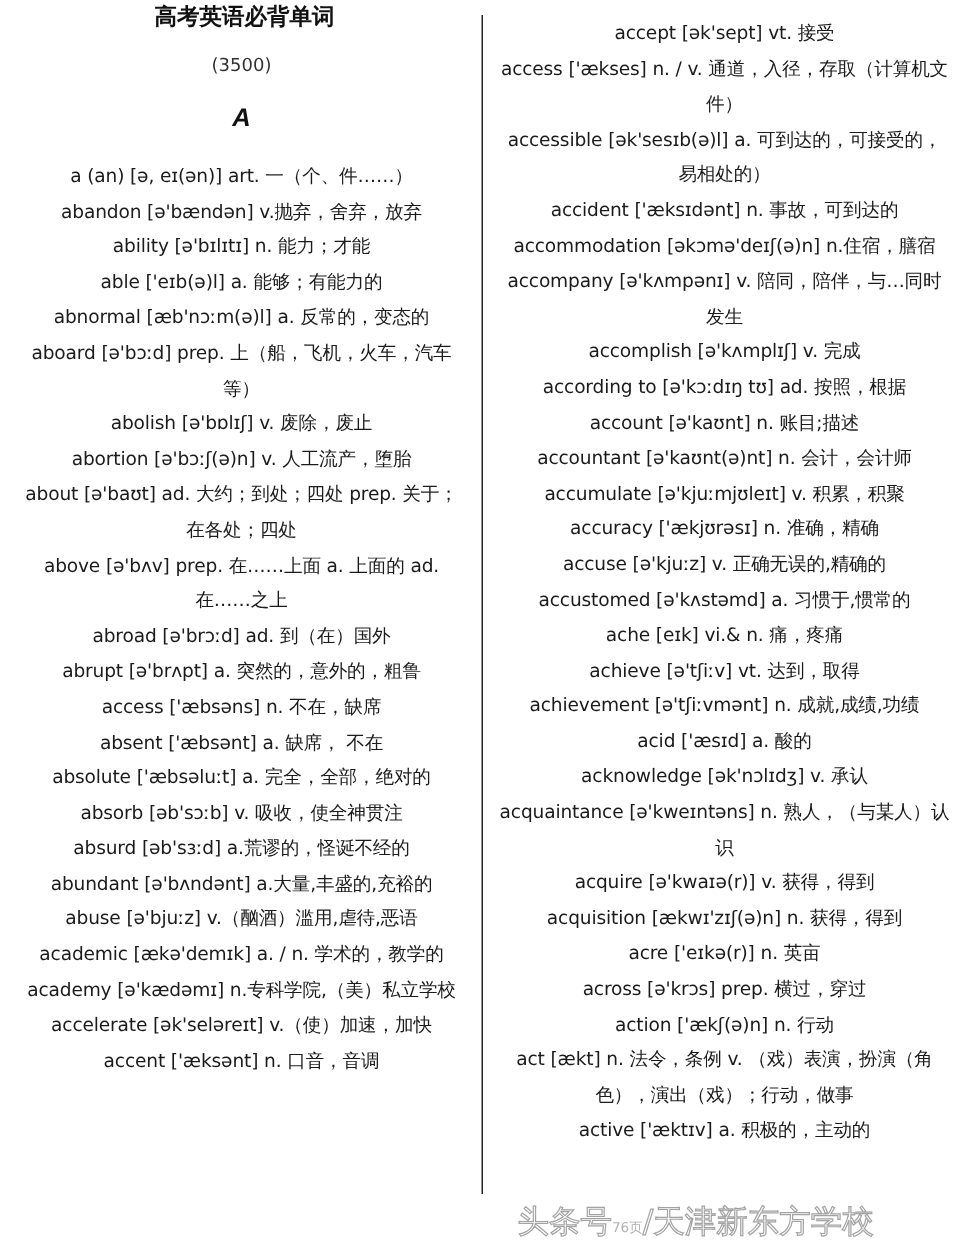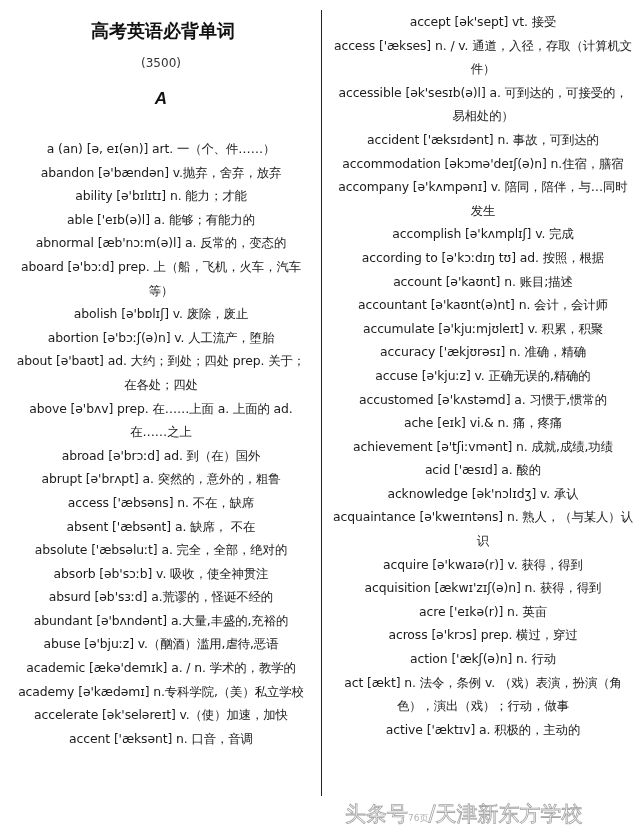--- a/index.html
+++ b/index.html
@@ -36,23 +36,23 @@
     .divider {
       position: absolute;
       left: 321px;
       top: 10px;
       width: 1px;
       height: 786px;
       background: #222;
     }
     .title {
       text-align: center;
-      font-size: 18px;
+      font-size: 15px;
       font-weight: bold;
-      margin-top: 20px;
+      margin-top: 0;
       height: 22px;
       line-height: 22px;
       padding-left: 4px;
       color: #111;
     }
     .subtitle {
       text-align: center;
       font-size: 12px;
       margin-top: 13px;
       line-height: 16px;
@@ -62,21 +62,21 @@
       text-align: center;
       font-size: 17px;
       font-weight: bold;
       font-style: italic;
       margin-top: 18px;
       line-height: 20px;
       color: #111;
       font-family: "Liberation Sans", sans-serif;
     }
     .entries-left {
-      margin-top: 28px;
+      margin-top: 16px;
     }
     .entry {
       font-size: 12.4px;
       line-height: 23.6px;
       white-space: normal;
       word-break: break-all;
       letter-spacing: -0.1px;
       color: #1b1b1b;
       text-align: center;
     }
@@ -147,20 +147,21 @@
       <div class="entry"><span class="w">accompany</span> <span class="ph">[ə'kʌmpənɪ]</span> <span class="def">v. 陪同，陪伴，与…同时发生</span></div>
       <div class="entry"><span class="w">accomplish</span> <span class="ph">[ə'kʌmplɪʃ]</span> <span class="def">v. 完成</span></div>
       <div class="entry"><span class="w">according to</span> <span class="ph">[ə'kɔːdɪŋ tʊ]</span> <span class="def">ad. 按照，根据</span></div>
       <div class="entry"><span class="w">account</span> <span class="ph">[ə'kaʊnt]</span> <span class="def">n. 账目;描述</span></div>
       <div class="entry"><span class="w">accountant</span> <span class="ph">[ə'kaʊnt(ə)nt]</span> <span class="def">n. 会计，会计师</span></div>
       <div class="entry"><span class="w">accumulate</span> <span class="ph">[ə'kjuːmjʊleɪt]</span> <span class="def">v. 积累，积聚</span></div>
       <div class="entry"><span class="w">accuracy</span> <span class="ph">['ækjʊrəsɪ]</span> <span class="def">n. 准确，精确</span></div>
       <div class="entry"><span class="w">accuse</span> <span class="ph">[ə'kjuːz]</span> <span class="def">v. 正确无误的,精确的</span></div>
       <div class="entry"><span class="w">accustomed</span> <span class="ph">[ə'kʌstəmd]</span> <span class="def">a. 习惯于,惯常的</span></div>
       <div class="entry"><span class="w">ache</span> <span class="ph">[eɪk]</span> <span class="def">vi.&amp; n. 痛，疼痛</span></div>
+      <div class="entry"><span class="w">achieve</span> <span class="ph">[ə'tʃiːv]</span> <span class="def">vt. 达到，取得</span></div>
       <div class="entry"><span class="w">achievement</span> <span class="ph">[ə'tʃiːvmənt]</span> <span class="def">n. 成就,成绩,功绩</span></div>
       <div class="entry"><span class="w">acid</span> <span class="ph">['æsɪd]</span> <span class="def">a. 酸的</span></div>
       <div class="entry"><span class="w">acknowledge</span> <span class="ph">[ək'nɔlɪdʒ]</span> <span class="def">v. 承认</span></div>
       <div class="entry"><span class="w">acquaintance</span> <span class="ph">[ə'kweɪntəns]</span> <span class="def">n. 熟人，（与某人）认识</span></div>
       <div class="entry"><span class="w">acquire</span> <span class="ph">[ə'kwaɪə(r)]</span> <span class="def">v. 获得，得到</span></div>
       <div class="entry"><span class="w">acquisition</span> <span class="ph">[ækwɪ'zɪʃ(ə)n]</span> <span class="def">n. 获得，得到</span></div>
       <div class="entry"><span class="w">acre</span> <span class="ph">['eɪkə(r)]</span> <span class="def">n. 英亩</span></div>
       <div class="entry"><span class="w">across</span> <span class="ph">[ə'krɔs]</span> <span class="def">prep. 横过，穿过</span></div>
       <div class="entry"><span class="w">action</span> <span class="ph">['ækʃ(ə)n]</span> <span class="def">n. 行动</span></div>
       <div class="entry"><span class="w">act</span> <span class="ph">[ækt]</span> <span class="def">n. 法令，条例 v. （戏）表演，扮演（角色），演出（戏）；行动，做事</span></div>

